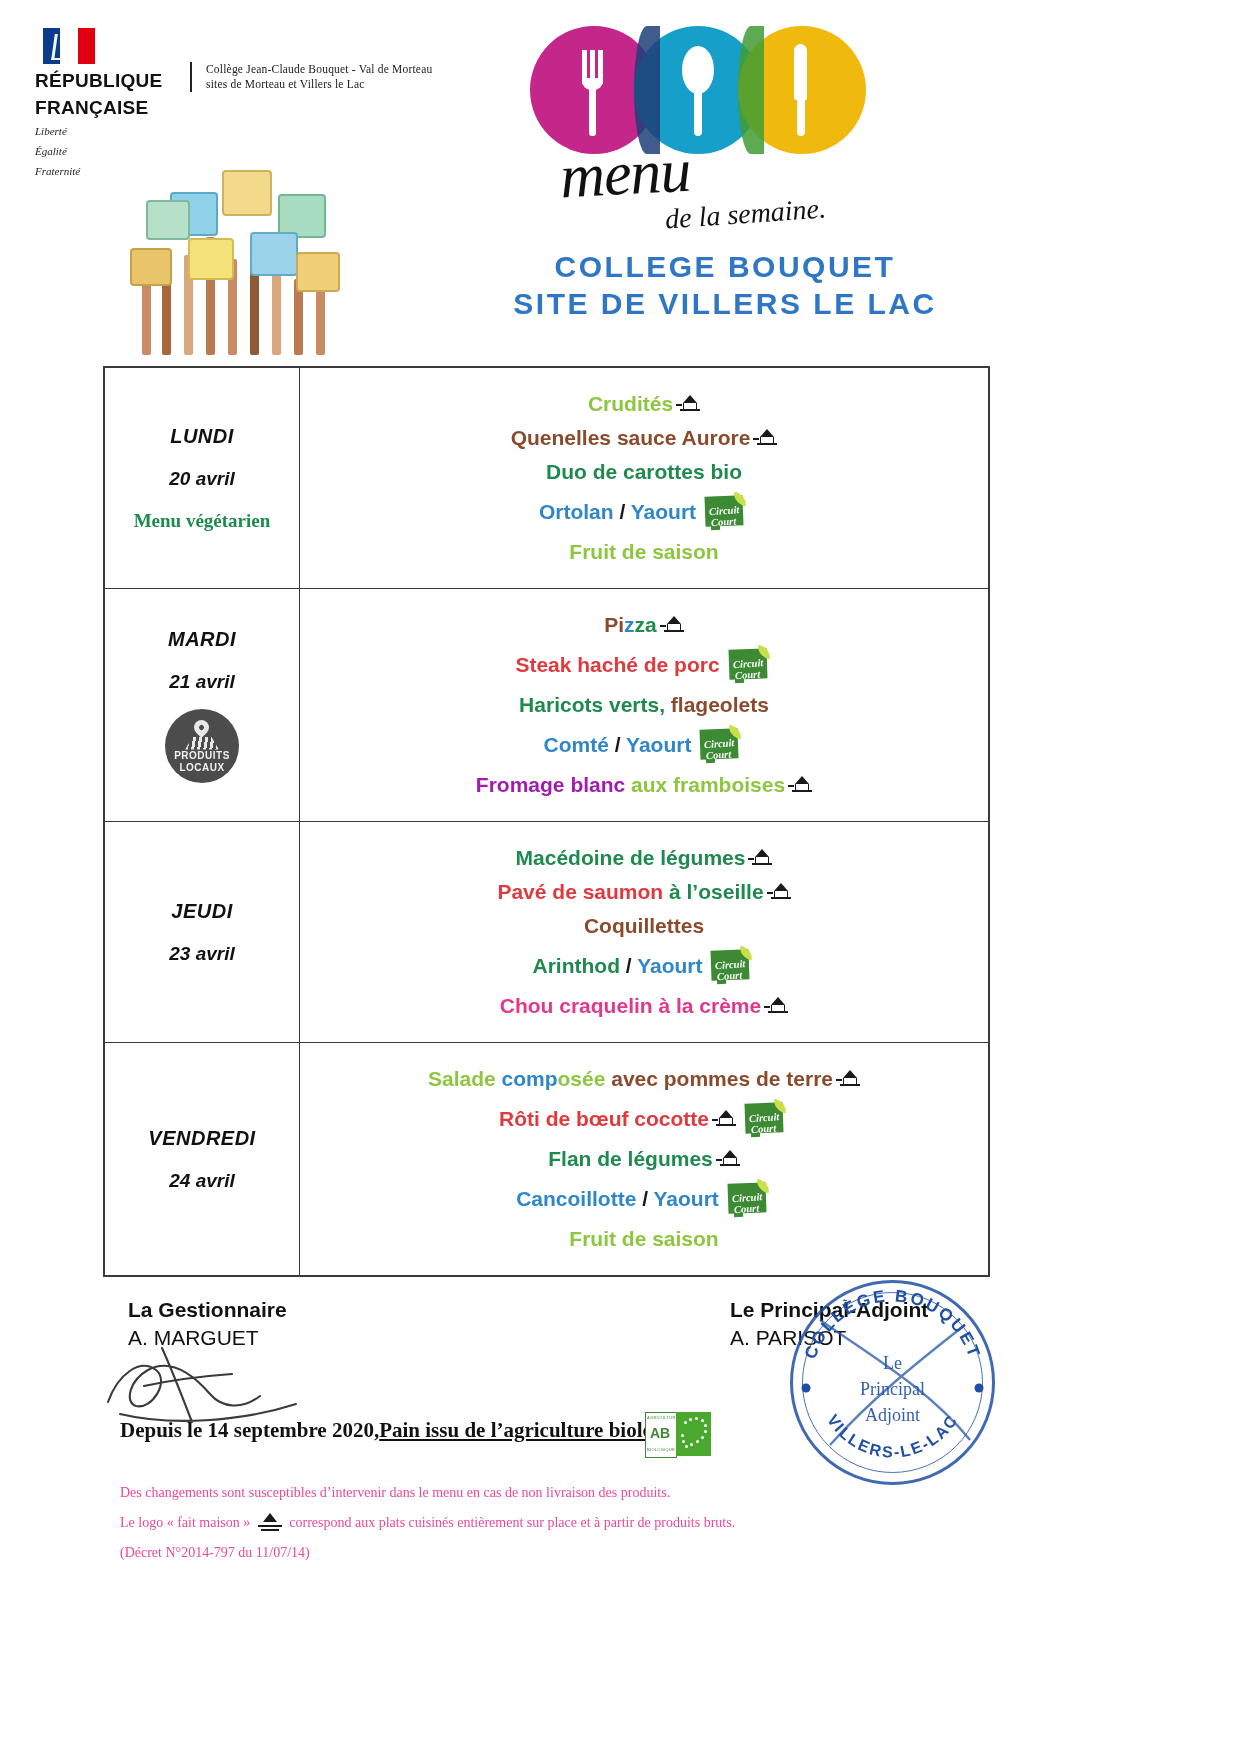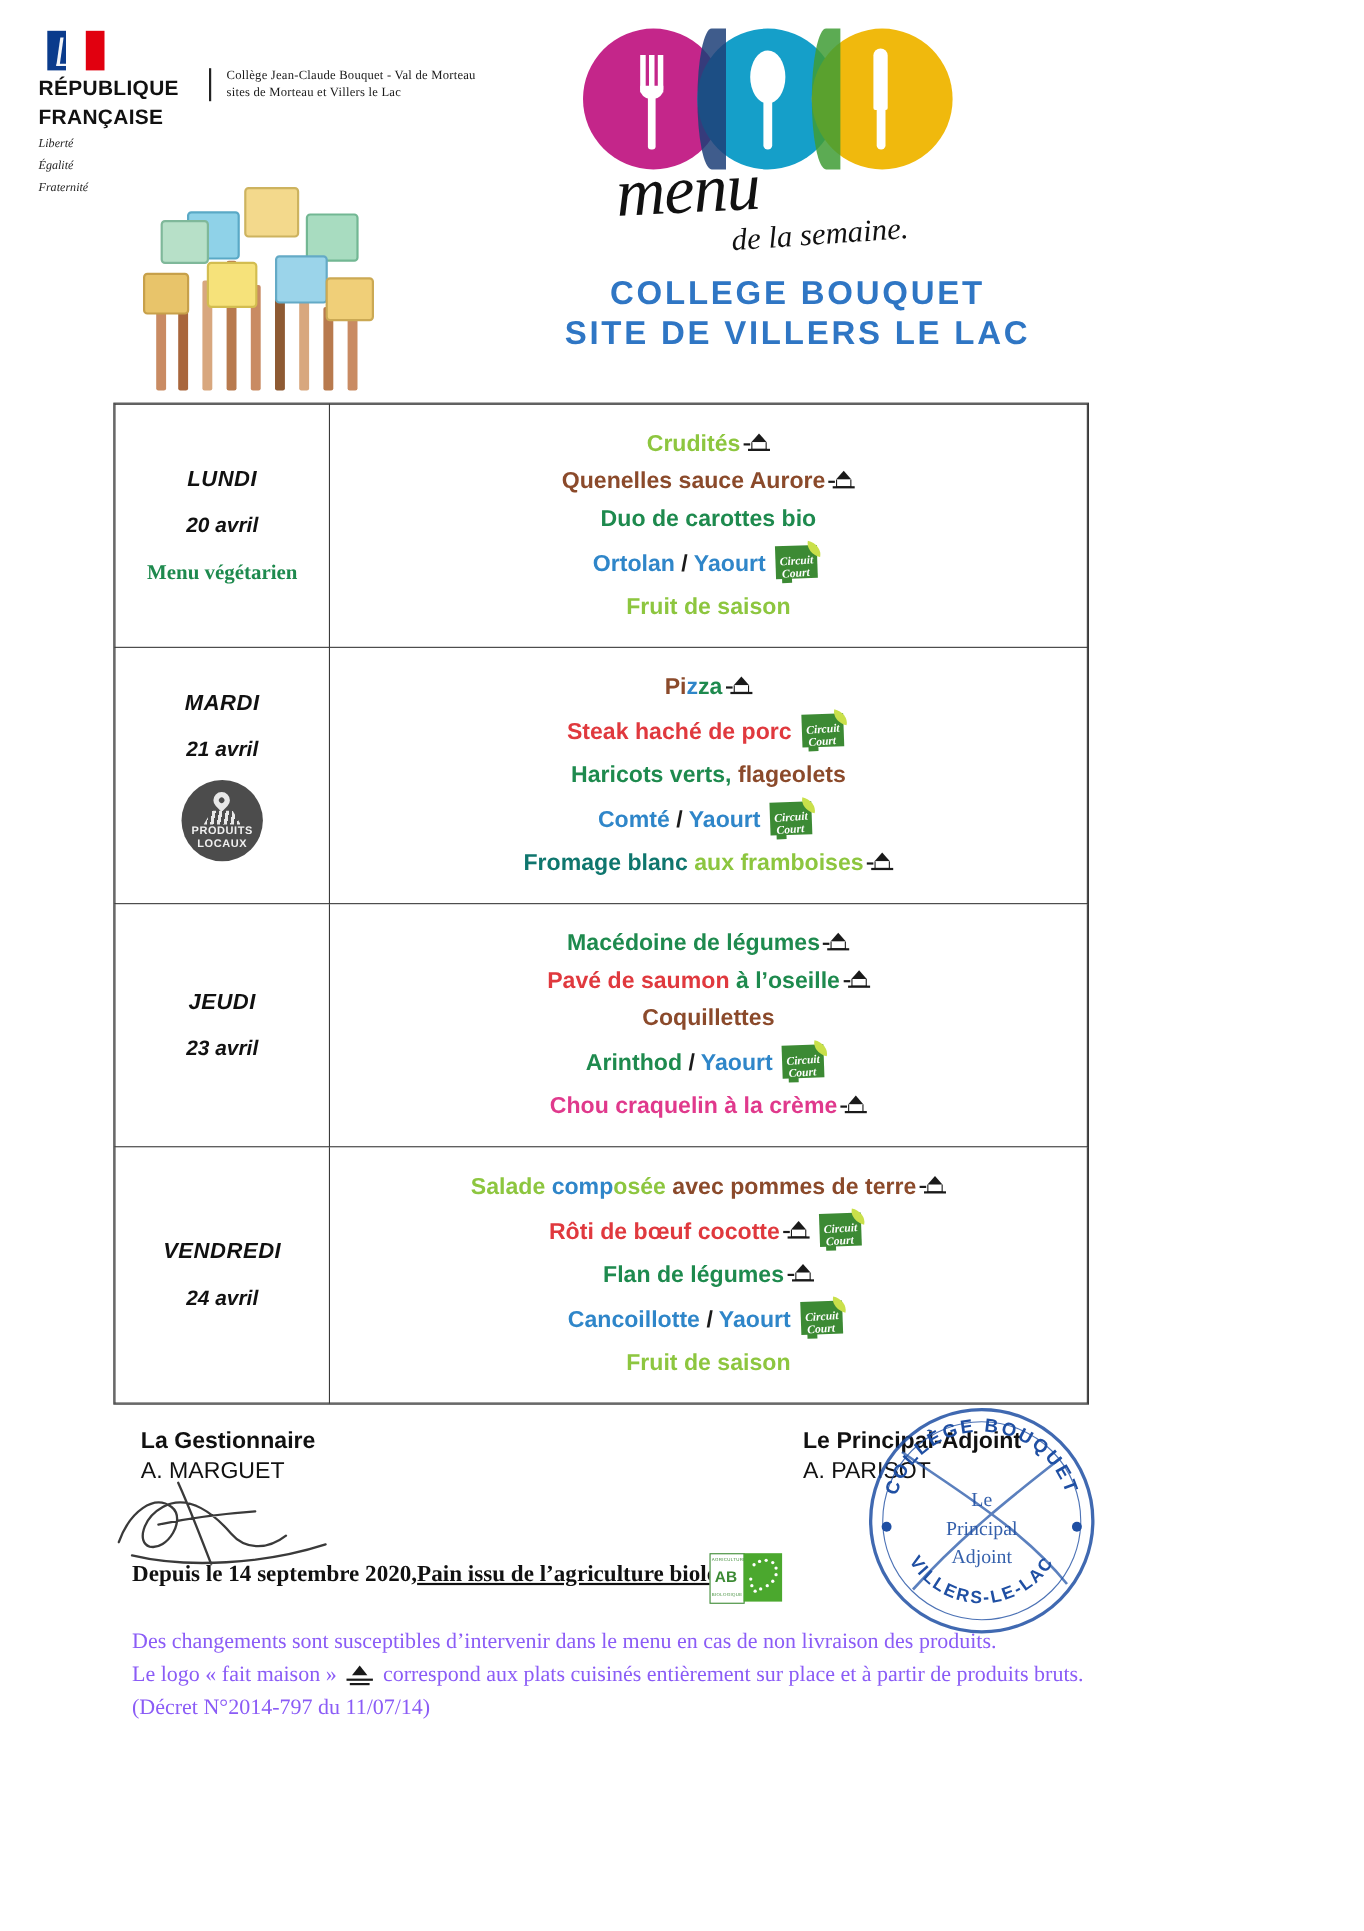--- a/index.html
+++ b/index.html
@@ -158,21 +158,21 @@
   .ab-logo .abbot { position:absolute; left:2px; top:33px; width:26px; height:9px;
                     font-size:4px; color:#3c8a34; text-align:center; line-height:9px;
                     font-family:"Liberation Sans", sans-serif; letter-spacing:.3px; }
   .ab-logo .eu { position:absolute; left:31px; top:0; width:35px; height:44px;
                  background:#4ba82e; }
   .ab-logo .eu .star { position:absolute; width:3.4px; height:3.4px; background:#fff;
                        border-radius:50%; }
 
   .disclaimer { position:absolute; left:120px; top:1480px; width:960px; }
   .disclaimer p { margin:0 0 5px 0; font-family:"Liberation Serif", serif;
-                  font-size:20px; line-height:25px; color:#8b5cf6; }
+                  font-size:14px; line-height:25px; color:#ec4899; }
   .inline-fm { display:inline-block; width:24px; height:18px; position:relative;
                vertical-align:-4px; margin:0 4px; }
   .inline-fm .roof { position:absolute; left:5px; top:0; width:0; height:0;
                      border-left:7px solid transparent; border-right:7px solid transparent;
                      border-bottom:9px solid #1a1a1a; }
   .inline-fm .base { position:absolute; left:0; top:12px; width:24px; height:1.8px;
                      background:#1a1a1a; }
   .inline-fm .base2 { position:absolute; left:3px; top:16px; width:18px; height:1.5px;
                       background:#1a1a1a; }
 </style>
@@ -279,21 +279,21 @@
                 <span class="field"></span>
                 <span class="pl1">PRODUITS</span>
                 <span class="pl2">LOCAUX</span>
               </div>
             </td>
             <td class="dish-cell">
               <div class="dish"><span style="color: rgb(139, 74, 43);">Pi</span><span style="color: rgb(47, 134, 201);">z</span><span style="color: rgb(30, 138, 78);">za</span><span class="fm-icon"><span class="roof"></span><span class="body"></span><span class="arm"></span><span class="base"></span></span></div>
               <div class="dish"><span style="color: rgb(224, 57, 62);">Steak haché de porc</span><span class="cc-badge"><span class="tag"></span><span class="nub"></span><span class="leaf"></span><span class="t1">Circuit</span><span class="t2">Court</span></span></div>
               <div class="dish"><span style="color: rgb(30, 138, 78);">Haricots verts,</span><span style="color: rgb(139, 74, 43);"> flageolets</span></div>
               <div class="dish"><span style="color: rgb(47, 134, 201); text-align: right;">Comté</span><span style="color: rgb(26, 26, 26);"> / </span><span style="color: rgb(47, 134, 201);">Yaourt</span><span class="cc-badge"><span class="tag"></span><span class="nub"></span><span class="leaf"></span><span class="t1">Circuit</span><span class="t2">Court</span></span></div>
-              <div class="dish"><span style="color: #0f766e;">Fromage blanc</span><span style="color: rgb(141, 198, 63);"> aux framboises</span><span class="fm-icon"><span class="roof"></span><span class="body"></span><span class="arm"></span><span class="base"></span></span></div>
+              <div class="dish"><span style="color: #a21caf;">Fromage blanc</span><span style="color: rgb(141, 198, 63);"> aux framboises</span><span class="fm-icon"><span class="roof"></span><span class="body"></span><span class="arm"></span><span class="base"></span></span></div>
             </td>
           </tr>
           <tr>
             <td class="day-cell">
               <div class="day-name">JEUDI</div>
               <div class="day-date">23 avril</div>
             </td>
             <td class="dish-cell">
               <div class="dish"><span style="color: rgb(30, 138, 78);">Macédoine de légumes</span><span class="fm-icon"><span class="roof"></span><span class="body"></span><span class="arm"></span><span class="base"></span></span></div>
               <div class="dish"><span style="color: rgb(224, 57, 62);">Pavé de saumon</span><span style="color: rgb(30, 138, 78);"> à l’oseille</span><span class="fm-icon"><span class="roof"></span><span class="body"></span><span class="arm"></span><span class="base"></span></span></div>

